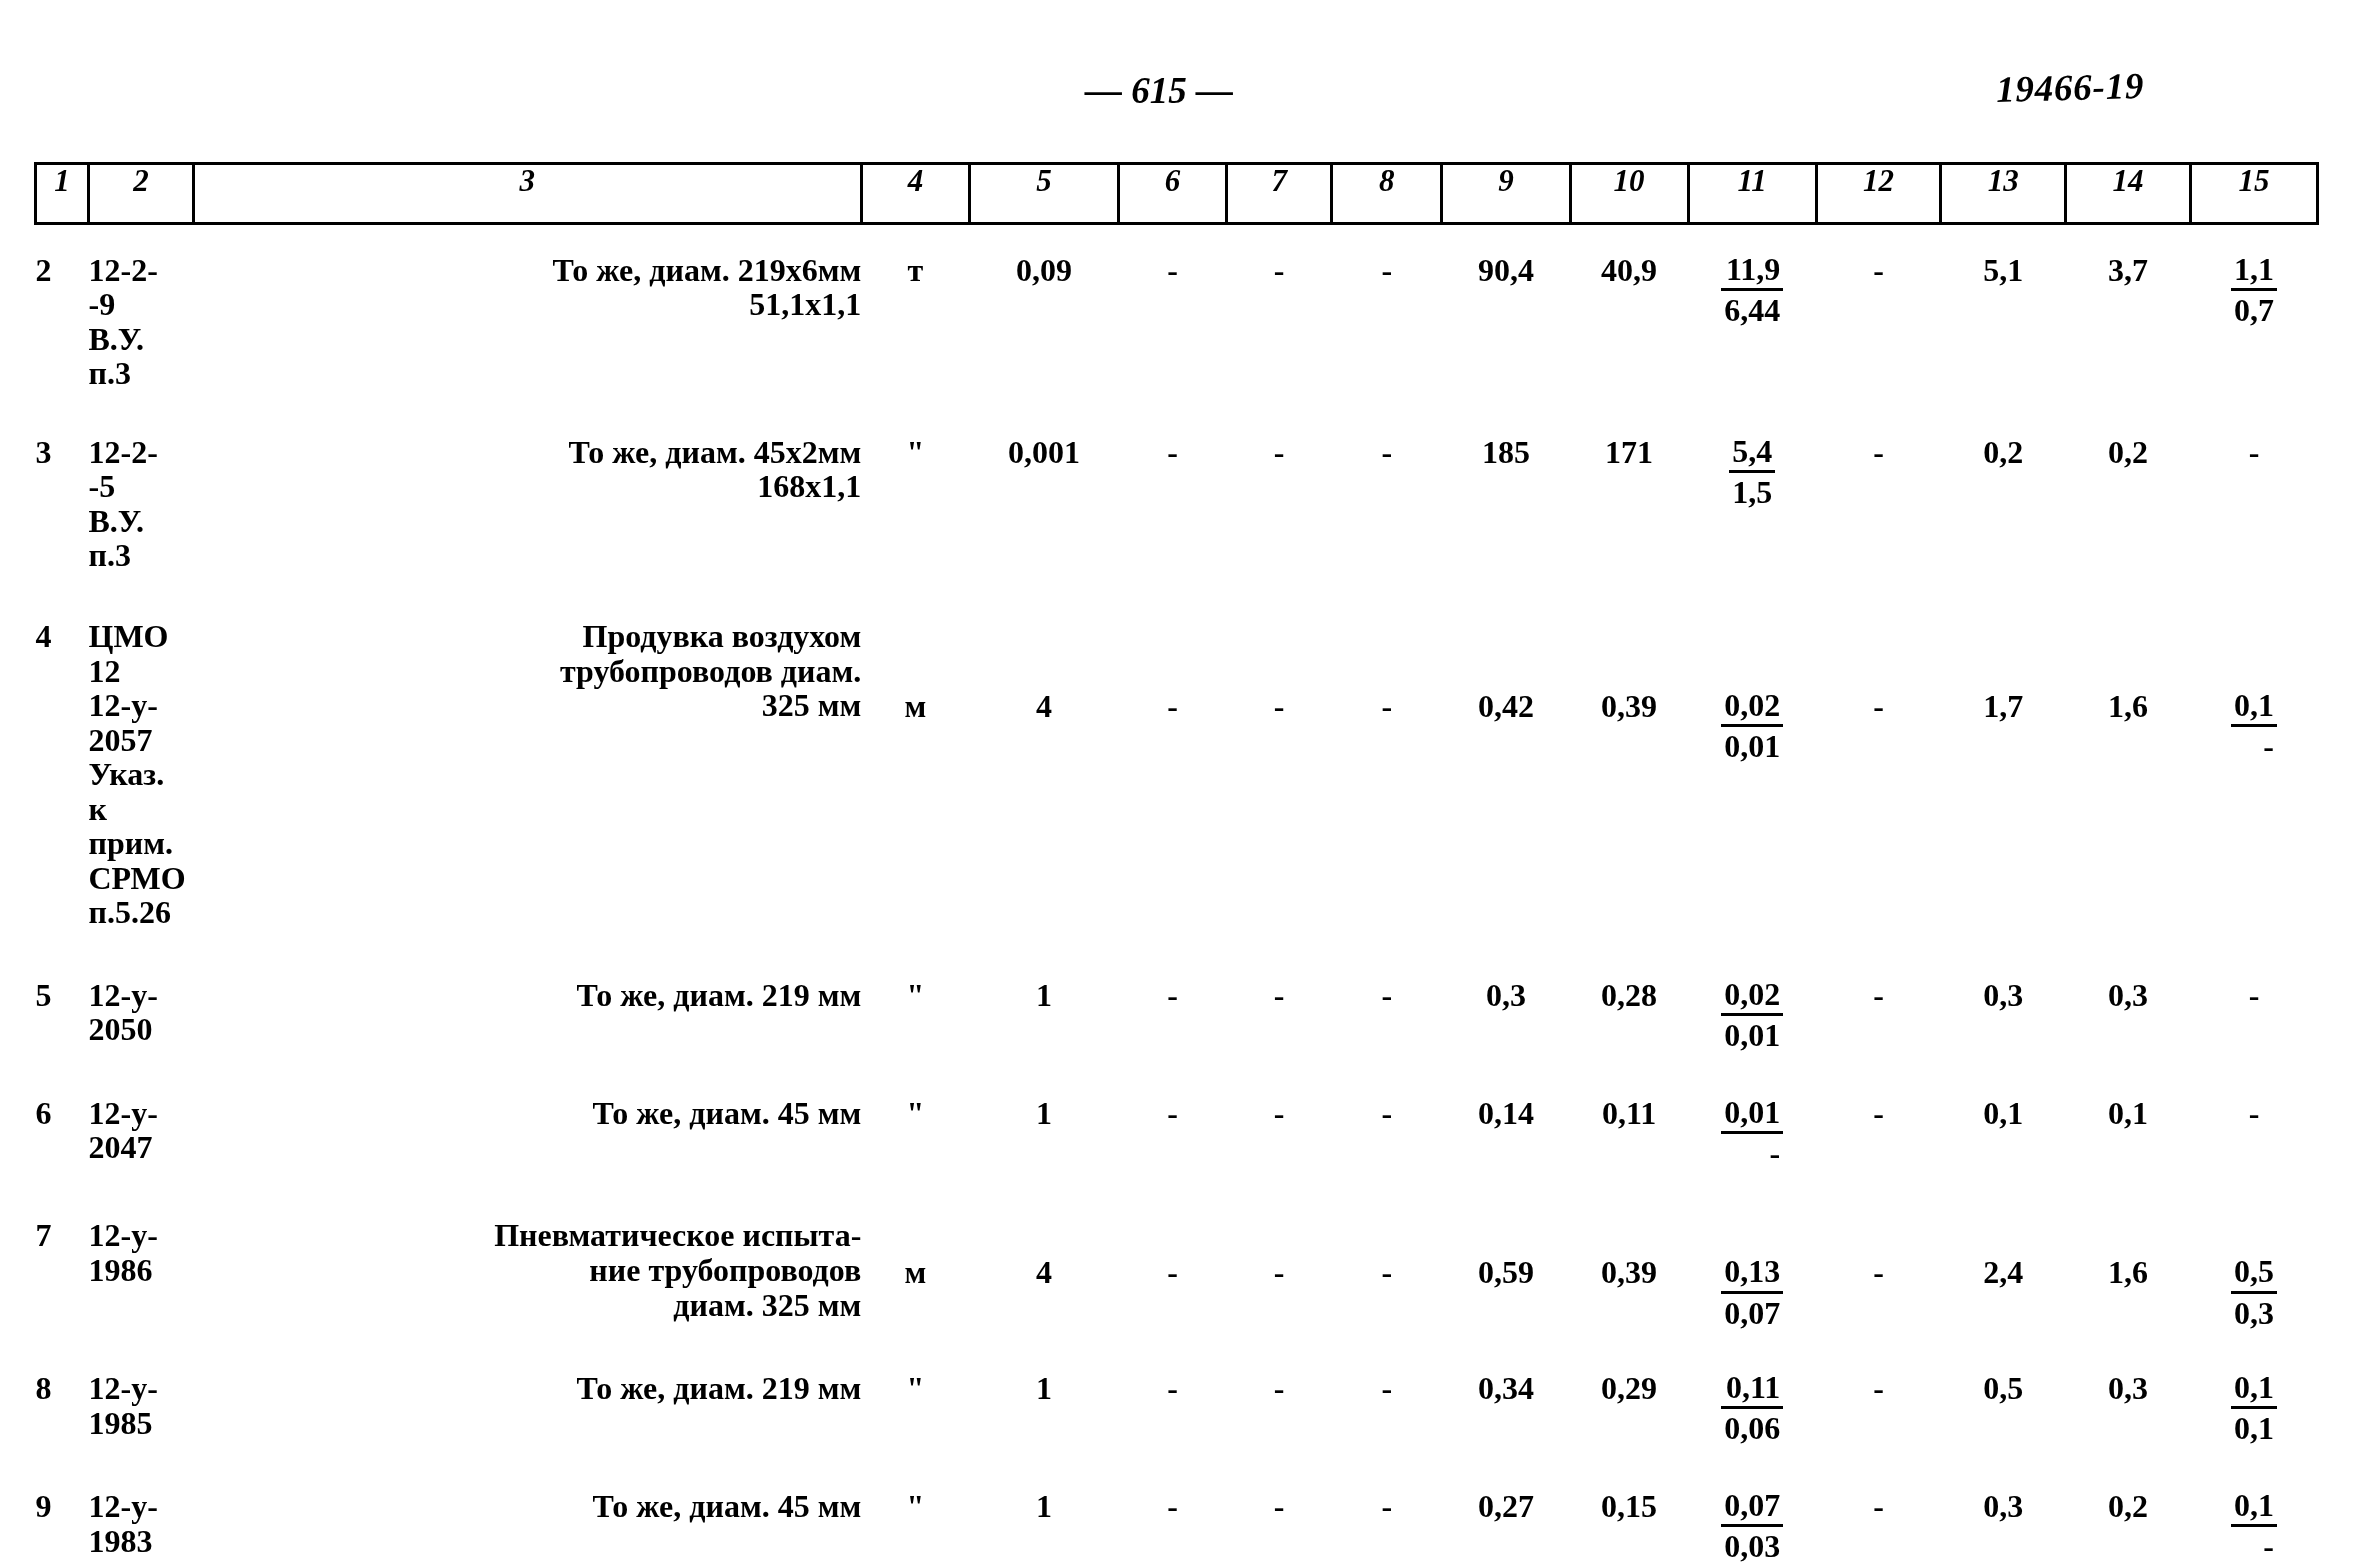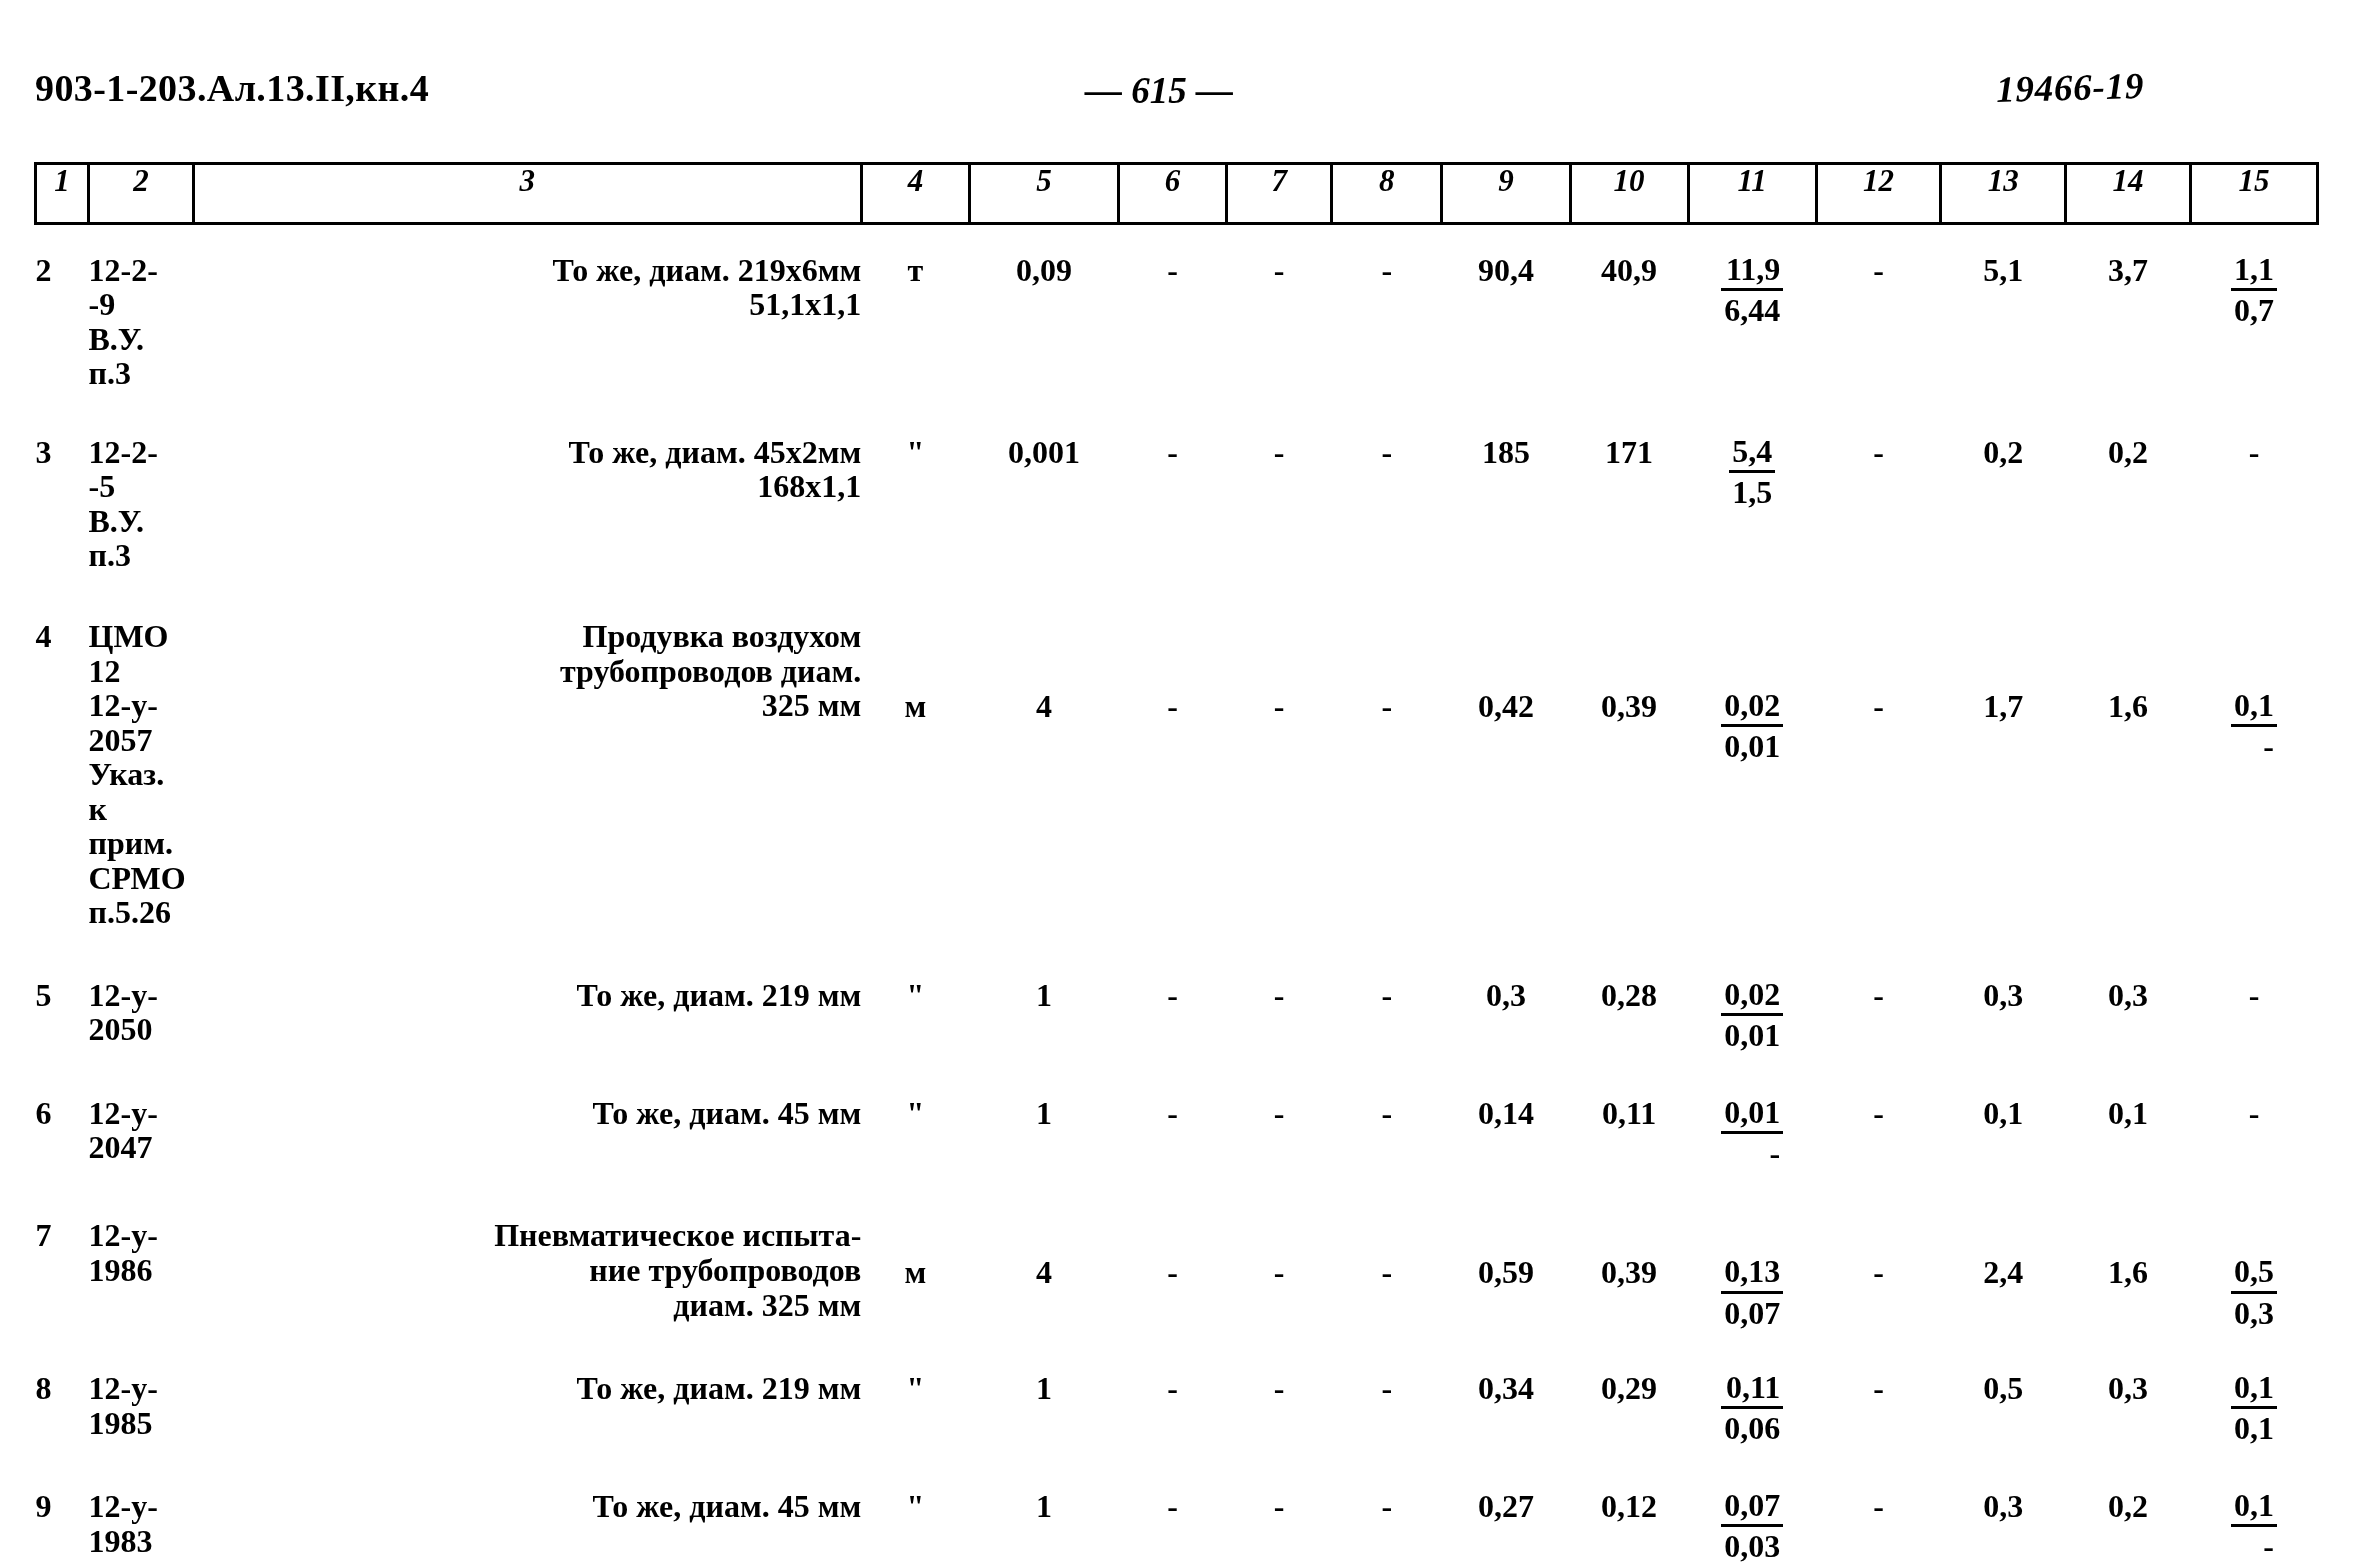--- a/index.html
+++ b/index.html
@@ -117,21 +117,20 @@
   }
 
   .spacer-row td { height: 0; border: none; }
 
   .dash { font-weight: bold; }
 </style>
 </head>
 <body>
 
 <div class="page-head">
-  <div class="doc-code">903-1-203.Ал.13.II,кн.4</div>
   <div class="page-no">— 615 —</div>
   <div class="stamp-no">19466-19</div>
 </div>
 
 <div class="tbl-wrap">
   <table class="grid">
     <colgroup>
       <col style="width:48px">
       <col style="width:95px">
       <col style="width:605px">
@@ -407,21 +406,21 @@
       <td class="c-num">9</td>
       <td class="c-code">12-у-
 1983</td>
       <td class="c-desc">То же, диам. 45 мм</td>
       <td class="c-unit">"</td>
       <td class="c-val">1</td>
       <td class="c-val dash">-</td>
       <td class="c-val dash">-</td>
       <td class="c-val dash">-</td>
       <td class="c-val">0,27</td>
-      <td class="c-val">0,12</td>
+      <td class="c-val">0,15</td>
       <td class="c-val">
         <span class="frac">
           <span class="top">0,07</span>
           <span class="bot">0,03</span>
         </span>
       </td>
       <td class="c-val dash">-</td>
       <td class="c-val">0,3</td>
       <td class="c-val">0,2</td>
       <td class="c-val">

